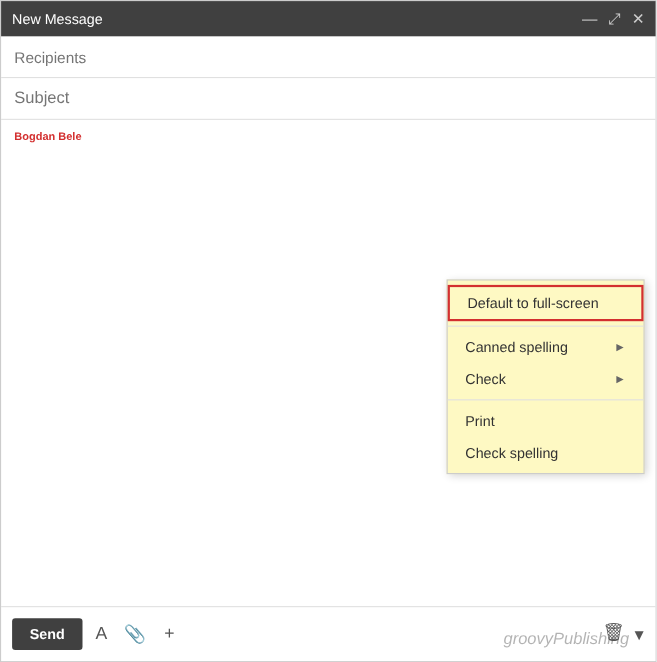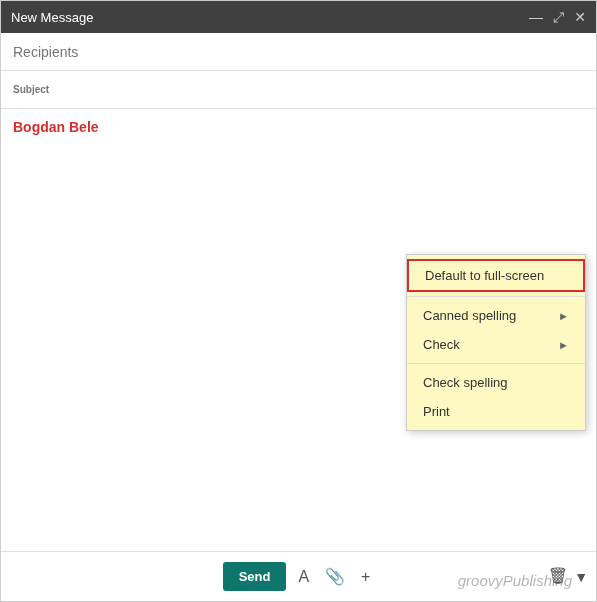--- a/index.html
+++ b/index.html
@@ -1,15 +1,15 @@
 <!DOCTYPE html>
 <html><head>
   <meta charset="utf-8">
   <style>
-    * { margin: 0; padding: 0; box-sizing: border-box; justify-content: center; }
+    * { margin: 0; padding: 0; box-sizing: border-box; }
     body {
       width: 597px;
       height: 602px;
       font-family: Arial, sans-serif;
       font-size: 13px;
       background: #f1f3f4;
       overflow: hidden;
     }
 
     .window {
@@ -70,34 +70,33 @@
       padding: 8px 12px;
       height: 38px;
       display: flex;
       align-items: center;
     }
 
     .subject-row input {
       border: none;
       outline: none;
       width: 100%;
-      font-size: 10px;
+      font-size: 15px;
       color: #999;
-      font-weight: bold;
     }
 
     .body-area {
       flex: 1;
       padding: 10px 12px;
       position: relative;
       overflow: hidden;
     }
 
     .body-text {
-      font-size: 14px;
+      font-size: 10px;
       color: #d32f2f;
       font-weight: bold;
     }
 
     .context-menu {
       position: absolute;
       right: 10px;
       bottom: 120px;
       background: #fef9c3;
       border: 1px solid #ccc;
@@ -139,21 +138,21 @@
       padding: 8px 10px;
       display: flex;
       align-items: center;
       gap: 8px;
       height: 50px;
       flex-shrink: 0;
       position: relative;
     }
 
     .send-button {
-      background: #0f766e;
+      background: #404040;
       color: #fff;
       border: none;
       border-radius: 3px;
       padding: 7px 16px;
       font-size: 13px;
       font-weight: bold;
       cursor: pointer;
     }
 
     .toolbar-icon {
@@ -223,24 +222,24 @@
       <div class="context-menu-item">
         <span>Canned spelling</span>
         <span class="arrow-right">►</span>
       </div>
       <div class="context-menu-item">
         <span>Check</span>
         <span class="arrow-right">►</span>
       </div>
       <div class="context-menu-separator"></div>
       <div class="context-menu-item">
+        <span>Print</span>
+      </div>
+      <div class="context-menu-item">
         <span>Check spelling</span>
-      </div>
-      <div class="context-menu-item">
-        <span>Print</span>
       </div>
     </div>
   </div>
 
   <div class="toolbar">
     <button class="send-button">Send</button>
     <span class="toolbar-icon">A</span>
     <span class="toolbar-icon">📎</span>
     <span class="toolbar-icon">+</span>
     <span class="watermark">groovyPublishing</span>

